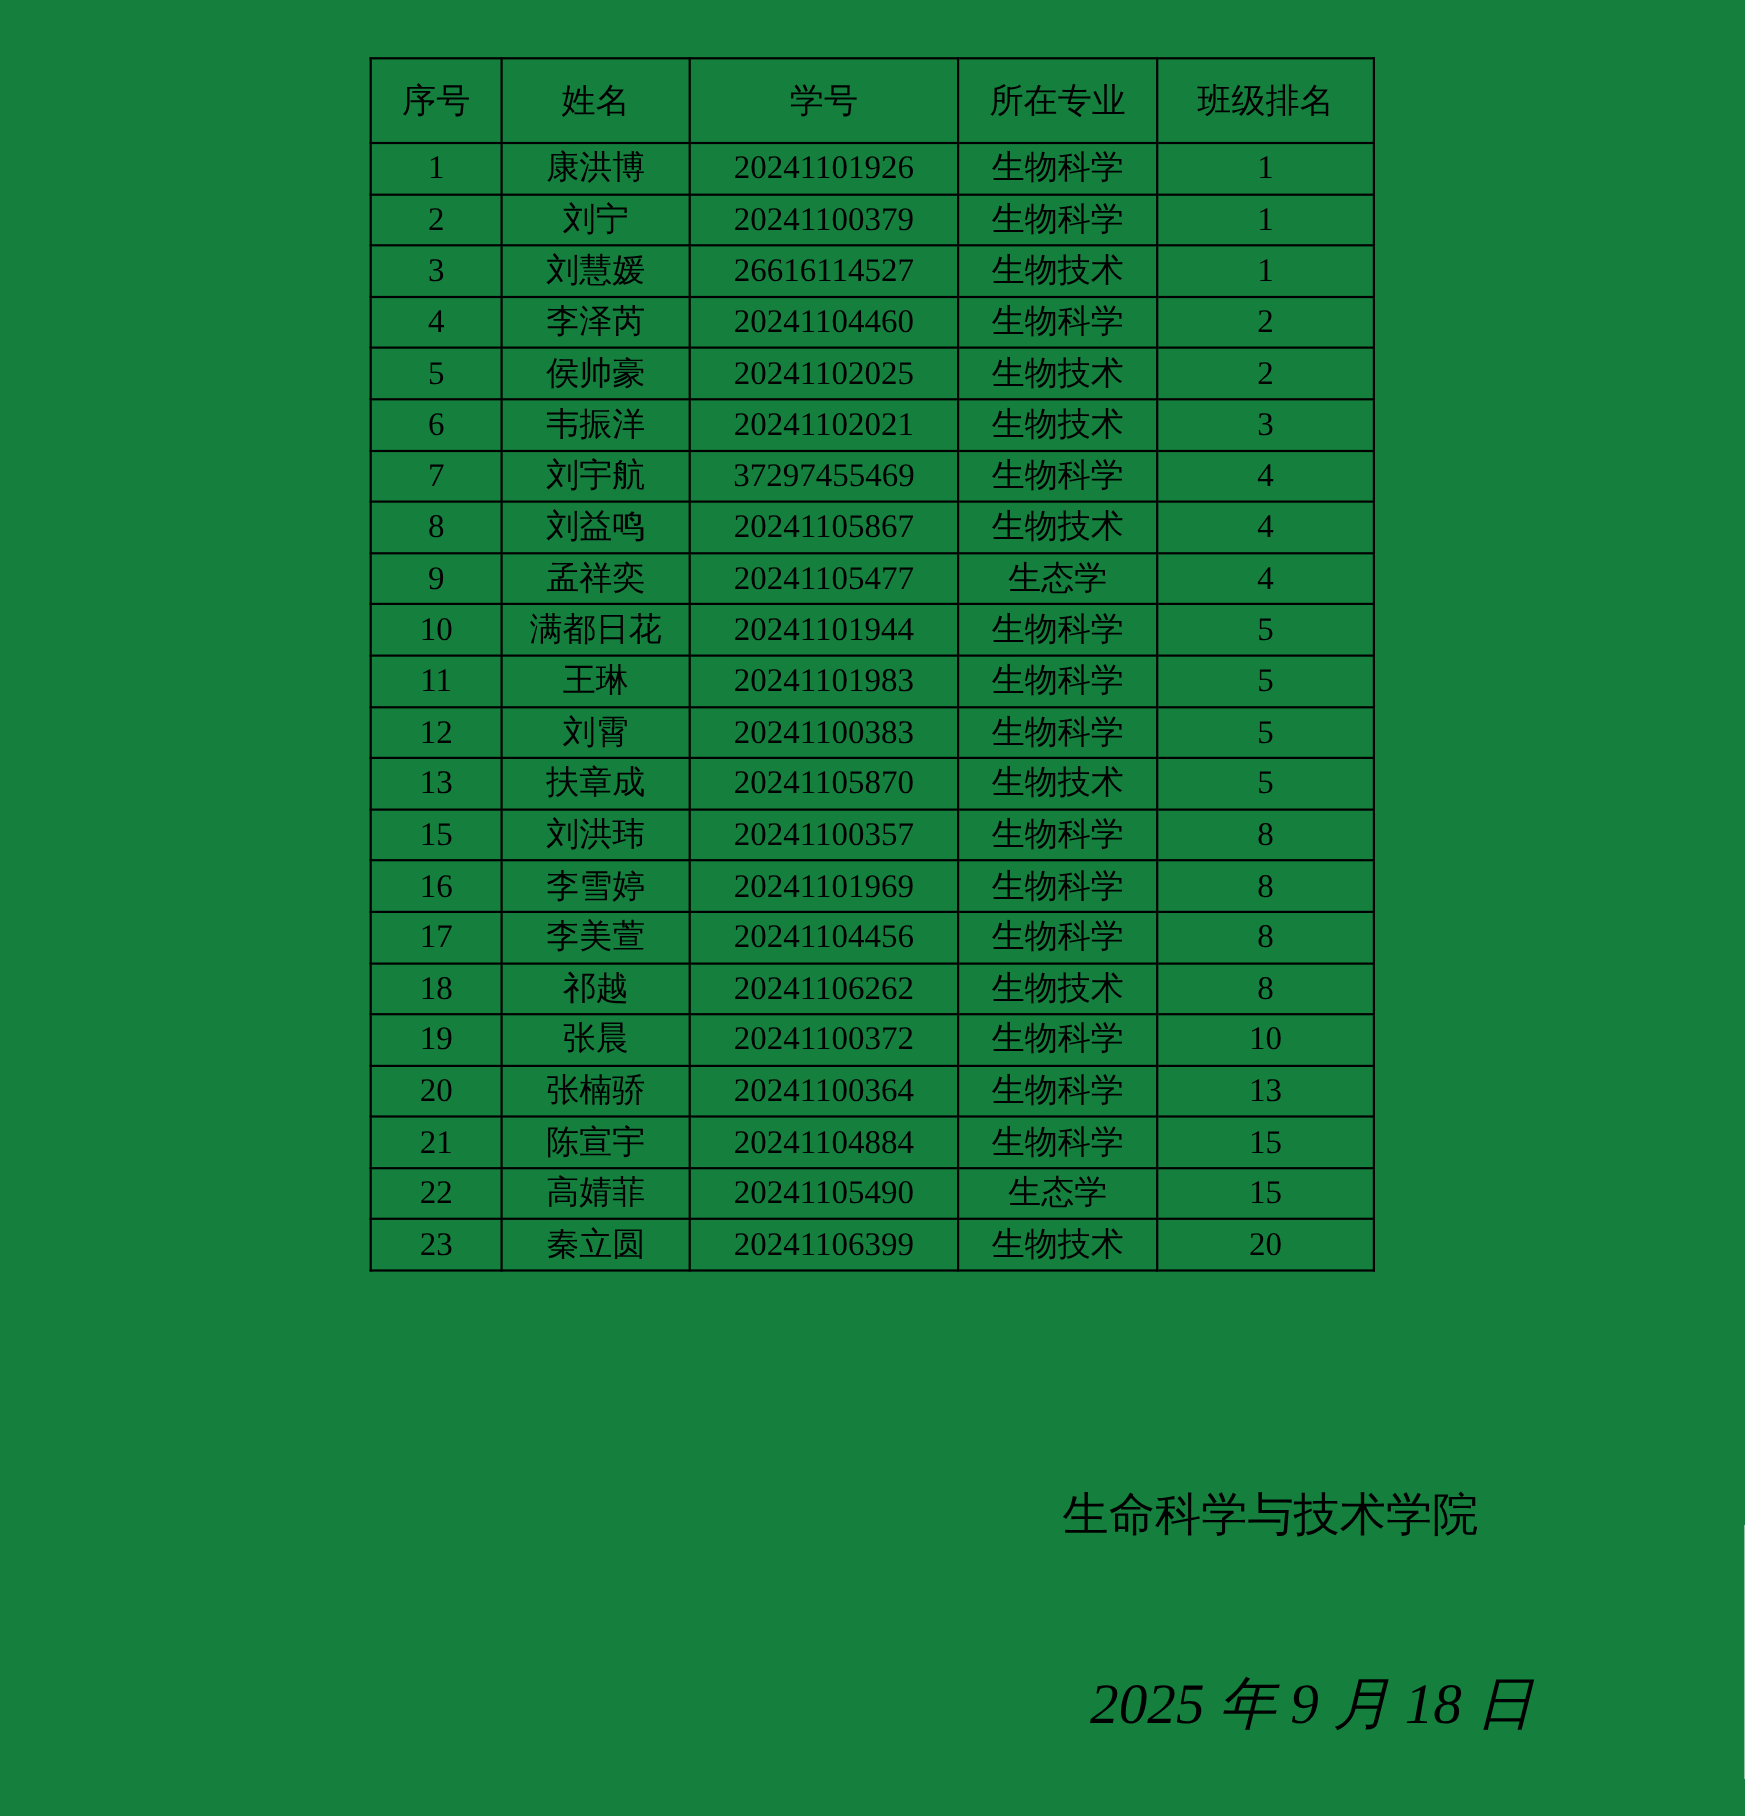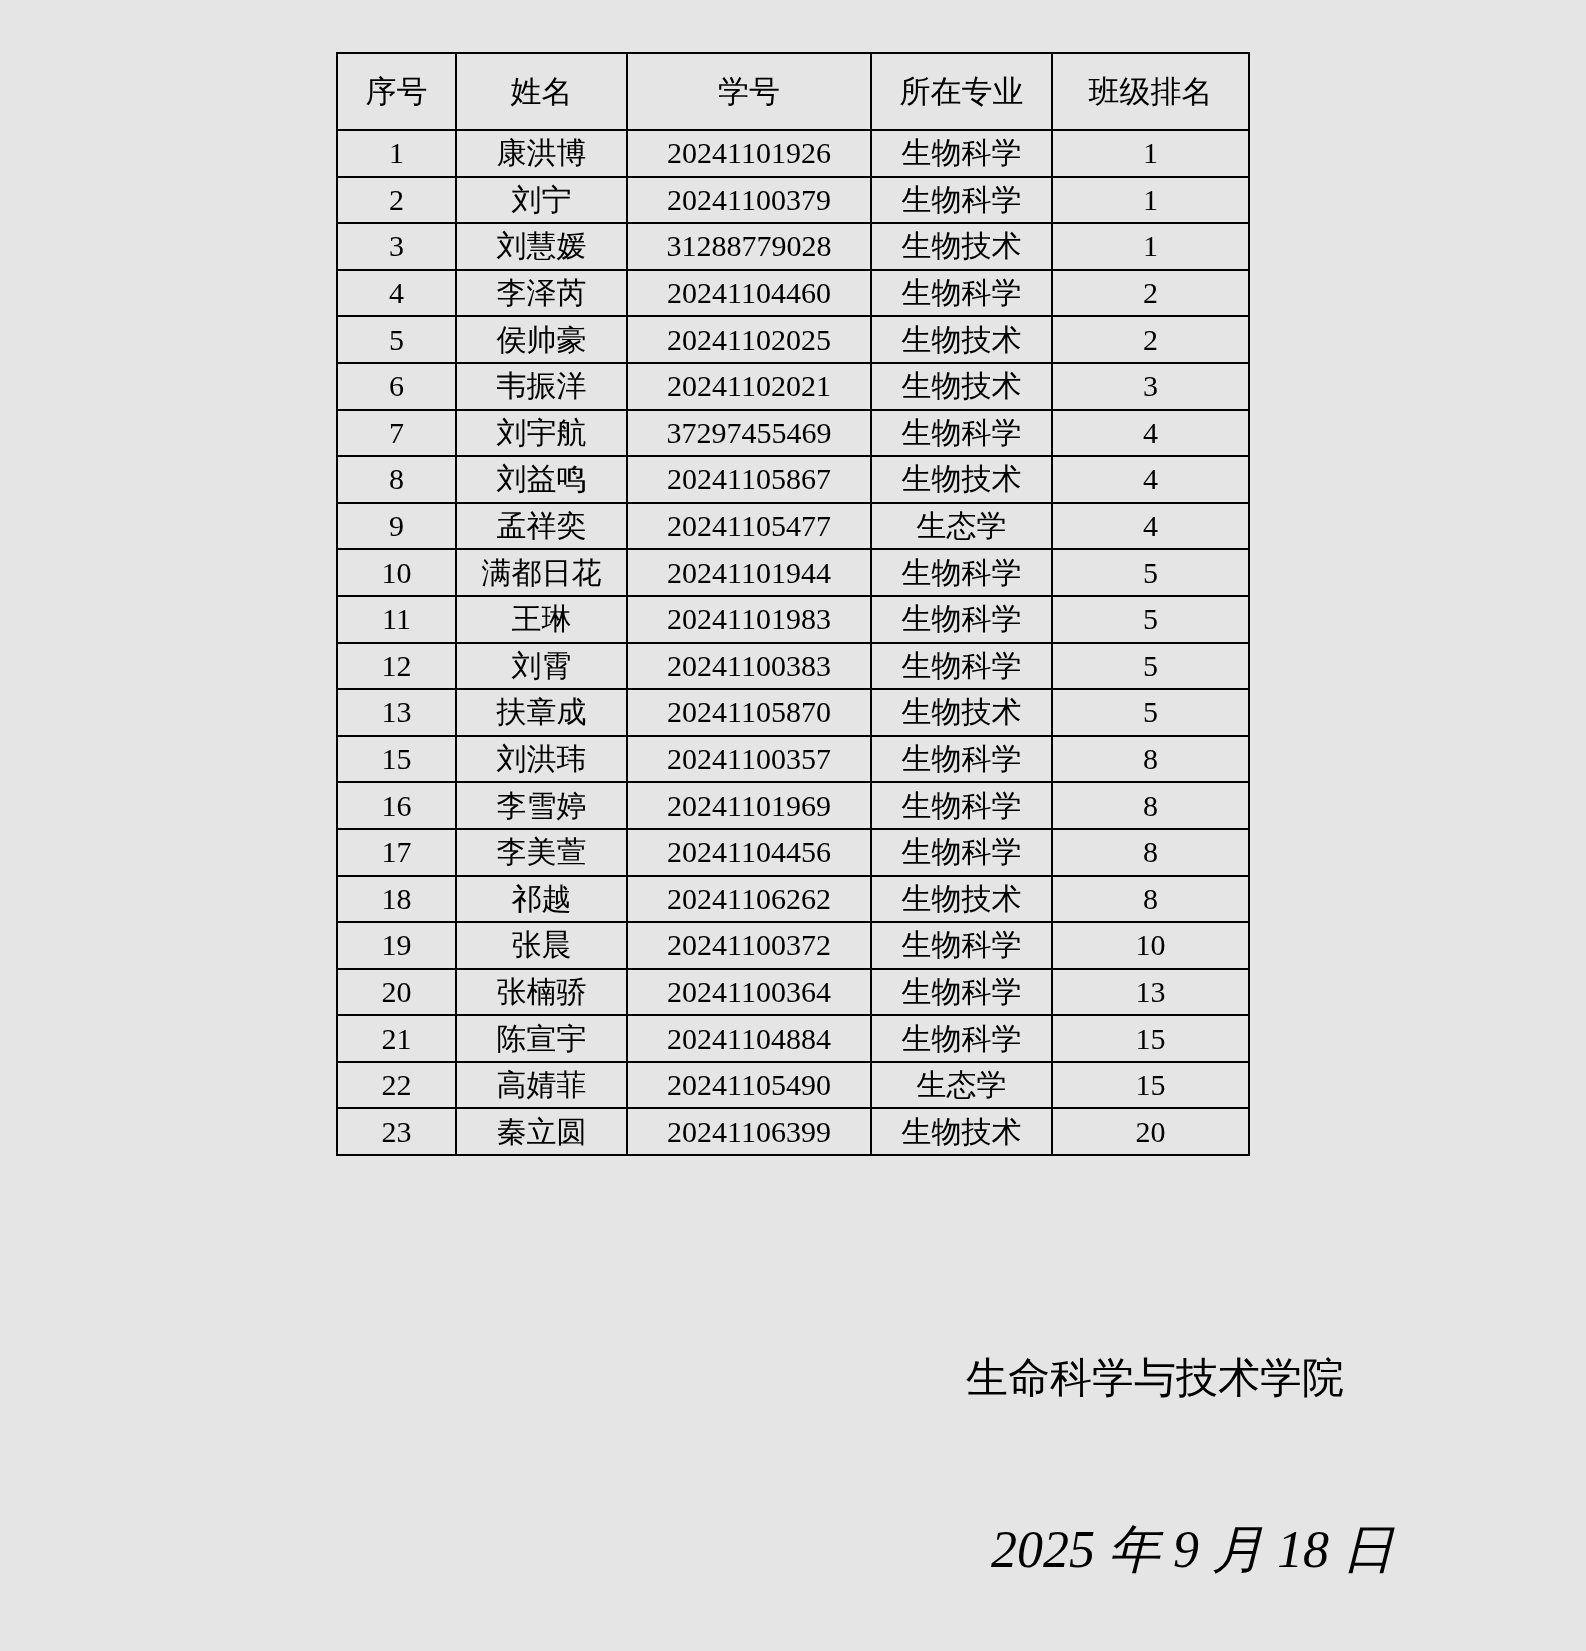--- a/index.html
+++ b/index.html
@@ -4,21 +4,21 @@
 <style>
   html, body {
     margin: 0;
     padding: 0;
     background: #ffffff;
   }
   .page {
     position: relative;
     width: 1586px;
     height: 1651px;
-    background: #e5e5e5;
+    background: #15803d;
     font-family: "Liberation Serif", "DejaVu Serif", serif;
     color: #000000;
     overflow: hidden;
   }
   table.roster {
     position: absolute;
     left: 336px;
     top: 52px;
     width: 912px;
     border-collapse: collapse;
@@ -103,21 +103,21 @@
         <tr>
           <td>2</td>
           <td>刘宁</td>
           <td>20241100379</td>
           <td>生物科学</td>
           <td>1</td>
         </tr>
         <tr>
           <td>3</td>
           <td>刘慧媛</td>
-          <td>31288779028</td>
+          <td>26616114527</td>
           <td>生物技术</td>
           <td>1</td>
         </tr>
         <tr>
           <td>4</td>
           <td>李泽芮</td>
           <td>20241104460</td>
           <td>生物科学</td>
           <td>2</td>
         </tr>

